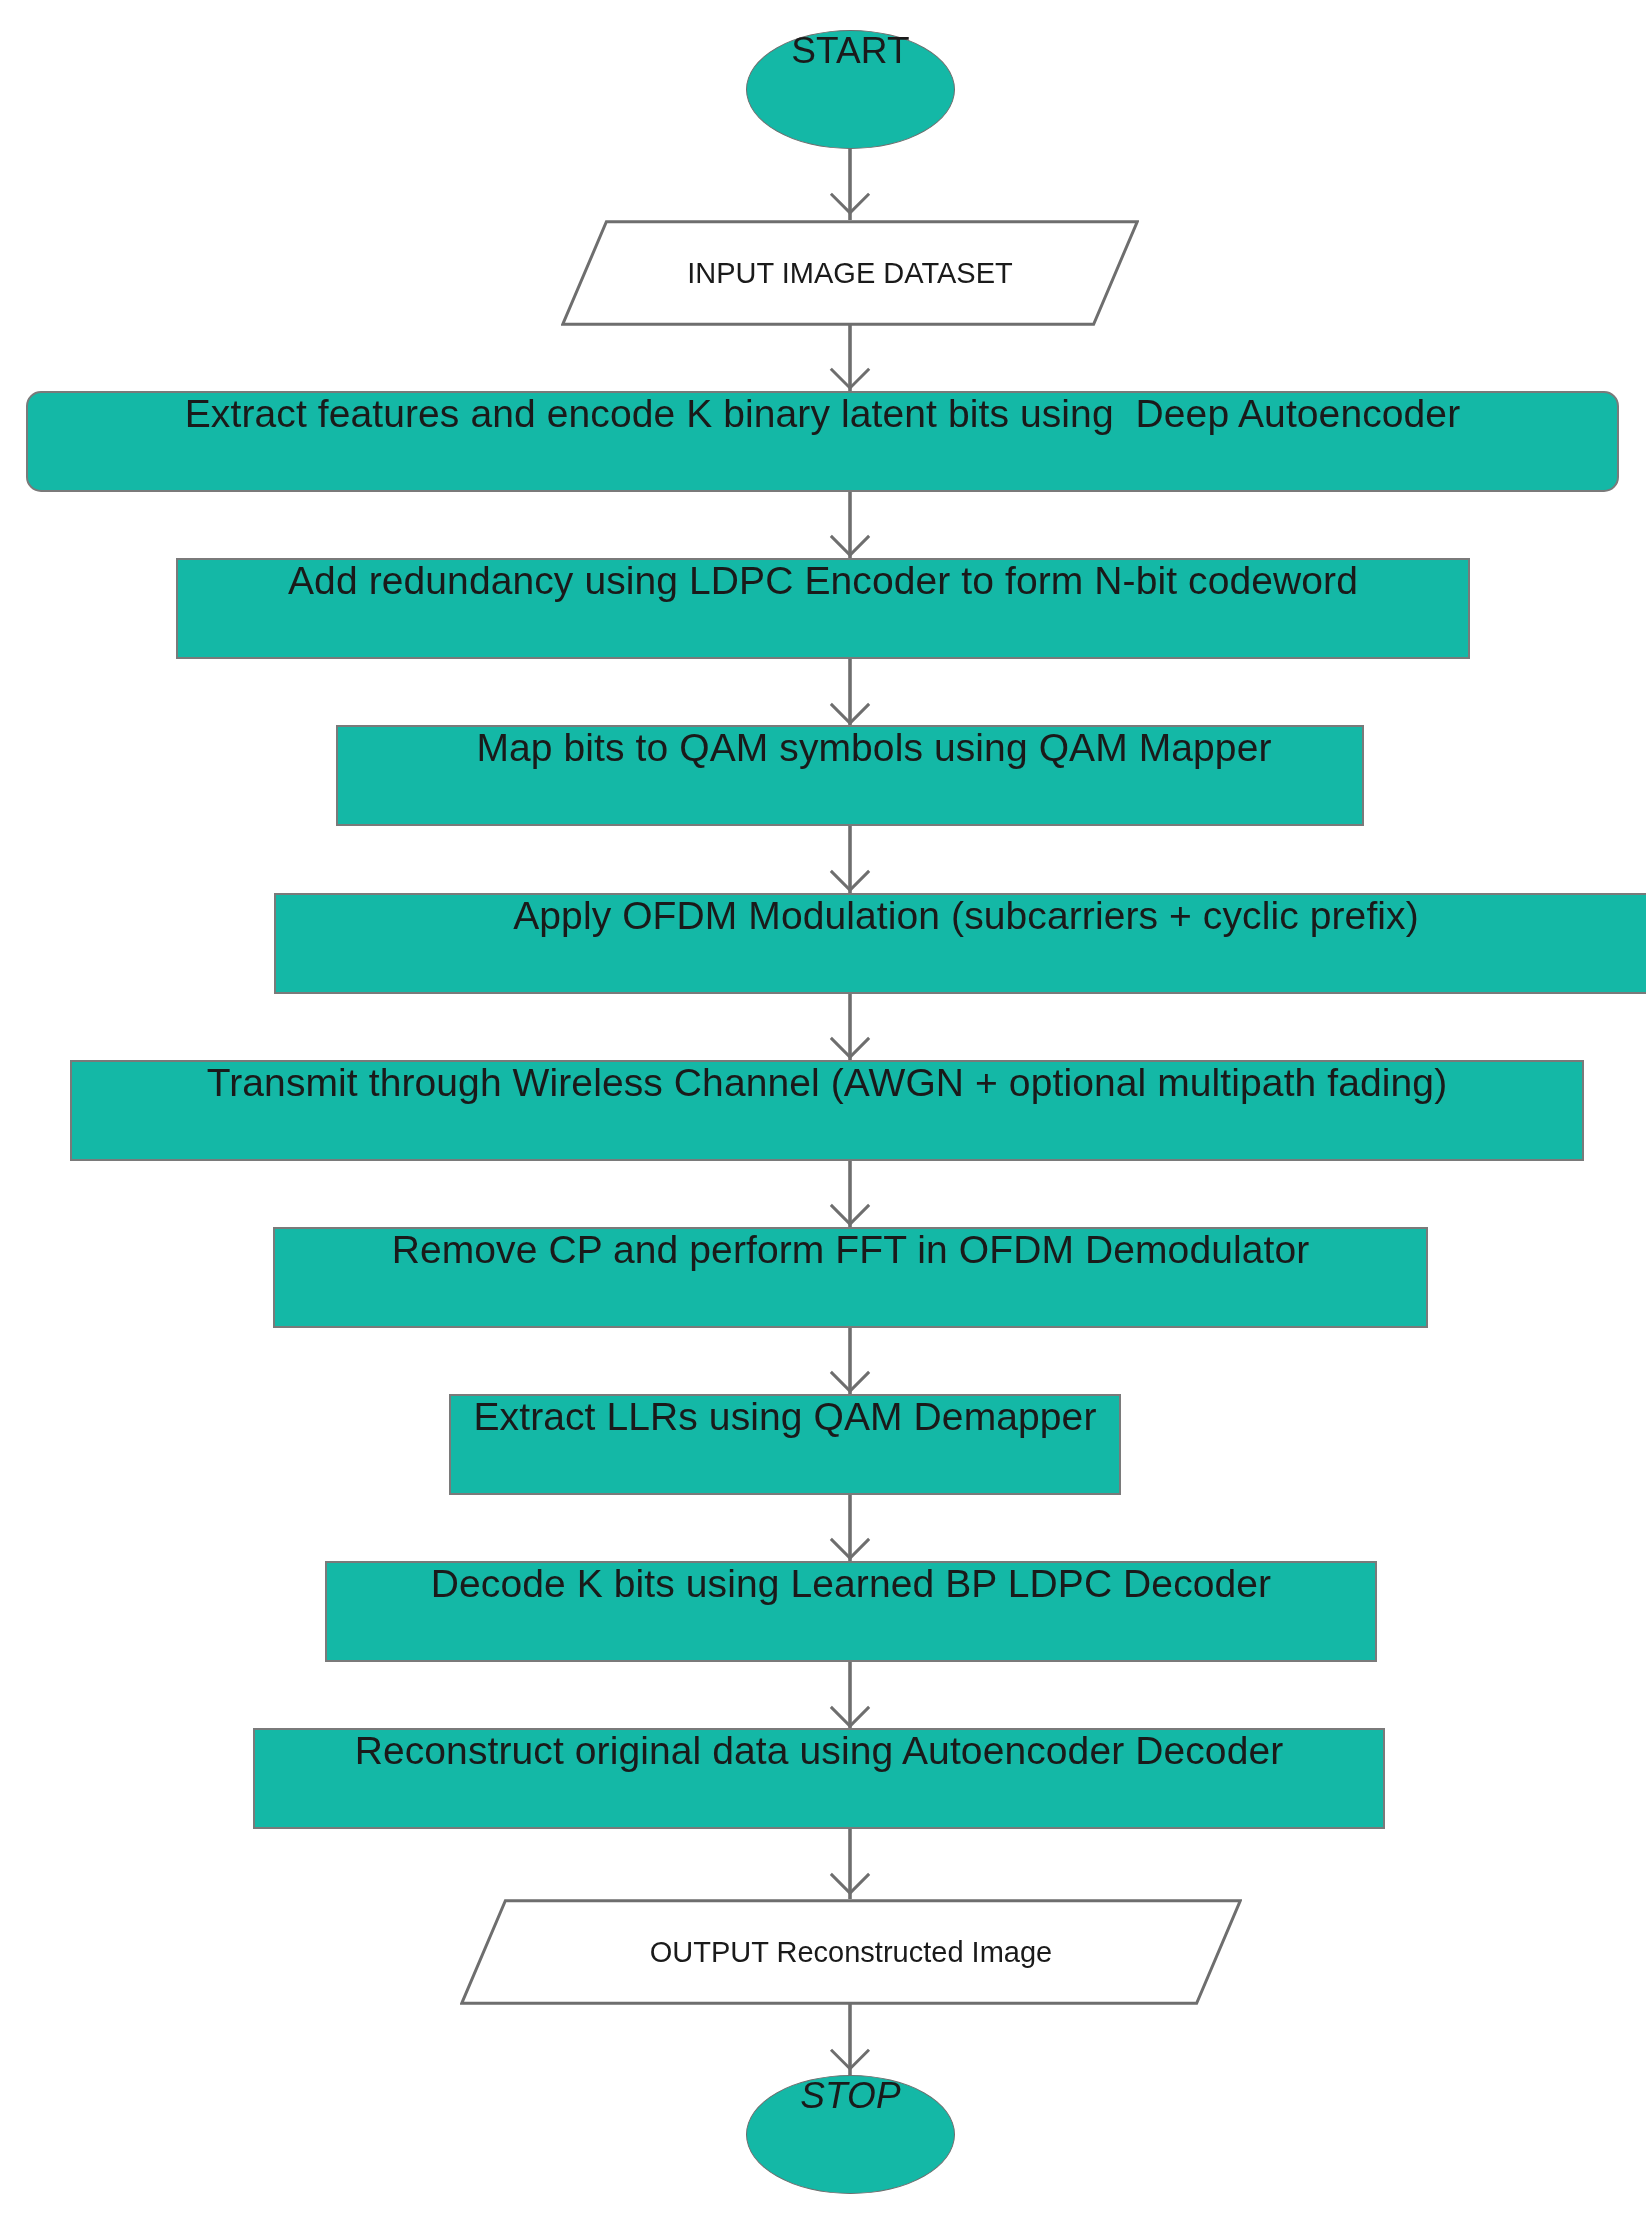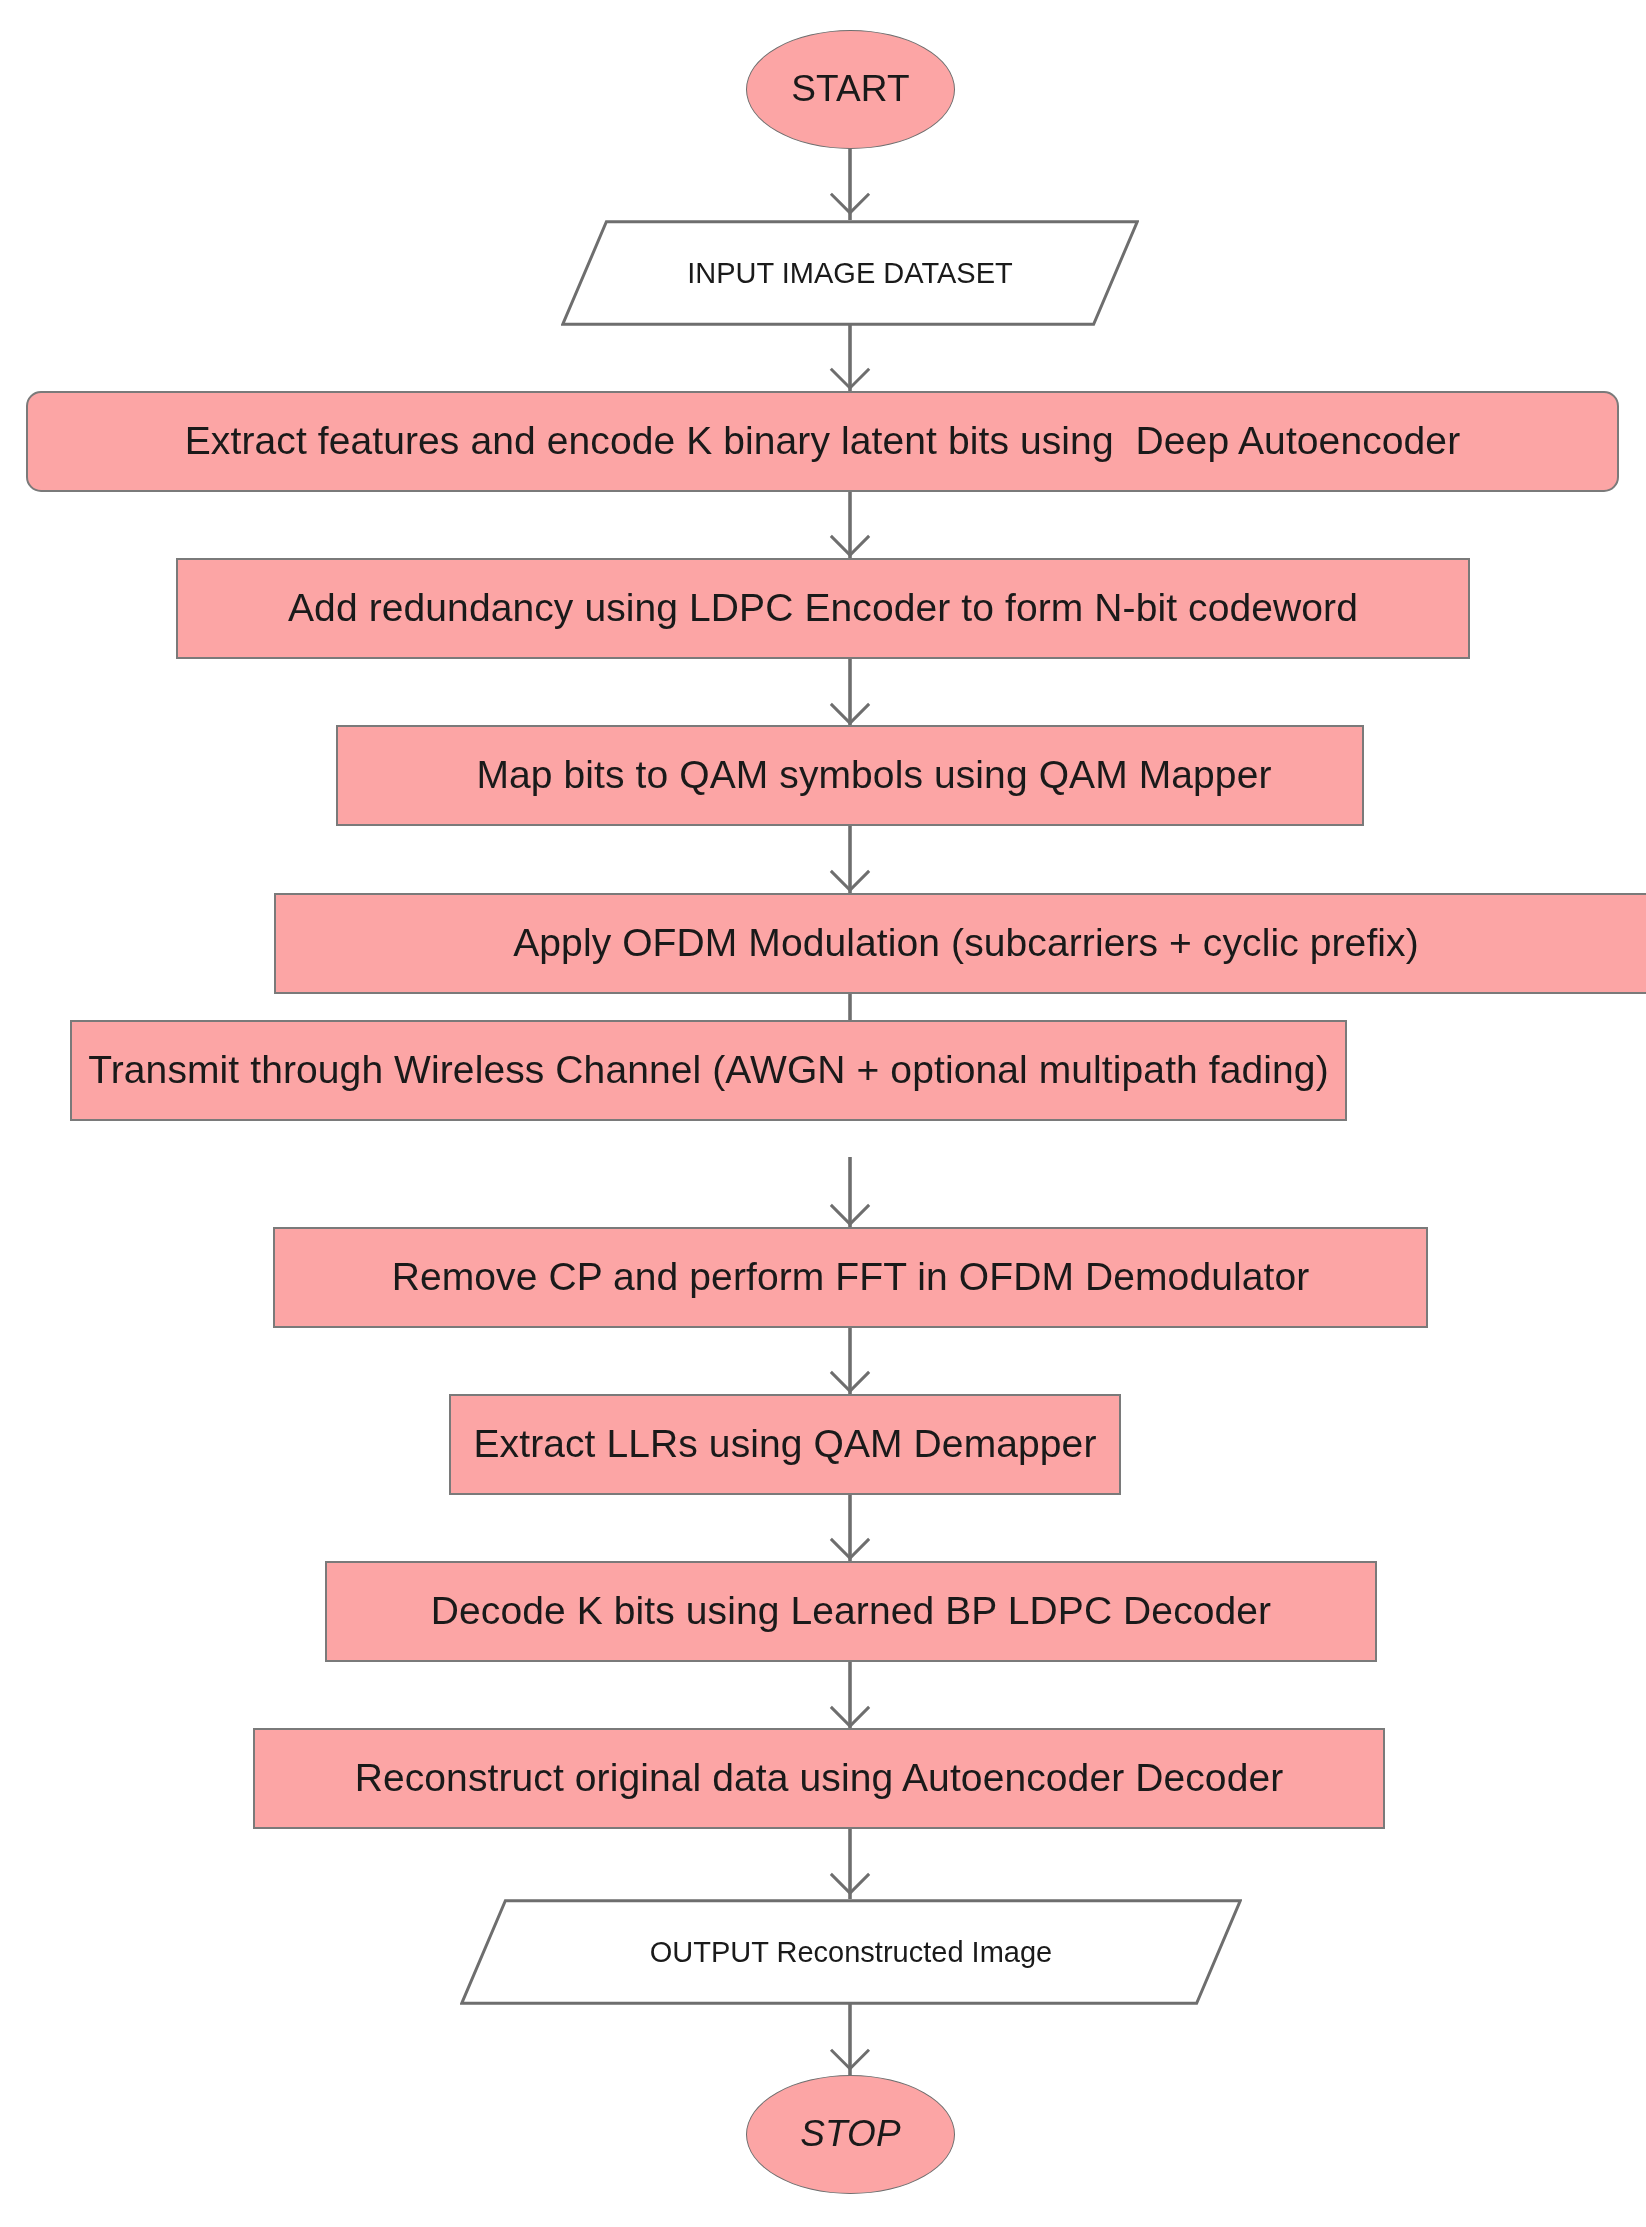--- a/index.html
+++ b/index.html
@@ -15,23 +15,22 @@
     position: relative;
     width: 1647px;
     height: 2227px;
     background: #ffffff;
     overflow: hidden;
   }
   .node {
     position: absolute;
     box-sizing: border-box;
     display: flex;
-    align-items: center;
     justify-content: center;
-    background: #fca5a5;
+    background: #14b8a6;
     color: #1a1a1a;
   }
   .node .label {
     display: block;
     text-align: center;
     white-space: pre;
     line-height: 1.1;
     font-weight: 400;
     letter-spacing: 0.1px;
   }
@@ -195,21 +194,21 @@
   </div>
 
   <div class="node process" style="left:336px; top:725px; width:1028px; height:101px;padding-left:48px;">
     <span class="label">Map bits to QAM symbols using QAM Mapper</span>
   </div>
 
   <div class="node process" style="left:274px; top:893px; width:1384px; height:101px;">
     <span class="label">Apply OFDM Modulation (subcarriers + cyclic prefix)</span>
   </div>
 
-  <div class="node process" style="left:70px; top:1020px; width:1277px; height:101px;">
+  <div class="node process" style="left:70px; top:1060px; width:1514px; height:101px;">
     <span class="label">Transmit through Wireless Channel (AWGN + optional multipath fading)</span>
   </div>
 
   <div class="node process" style="left:273px; top:1227px; width:1155px; height:101px;">
     <span class="label">Remove CP and perform FFT in OFDM Demodulator</span>
   </div>
 
   <div class="node process" style="left:449px; top:1394px; width:672px; height:101px;">
     <span class="label">Extract LLRs using QAM Demapper</span>
   </div>

